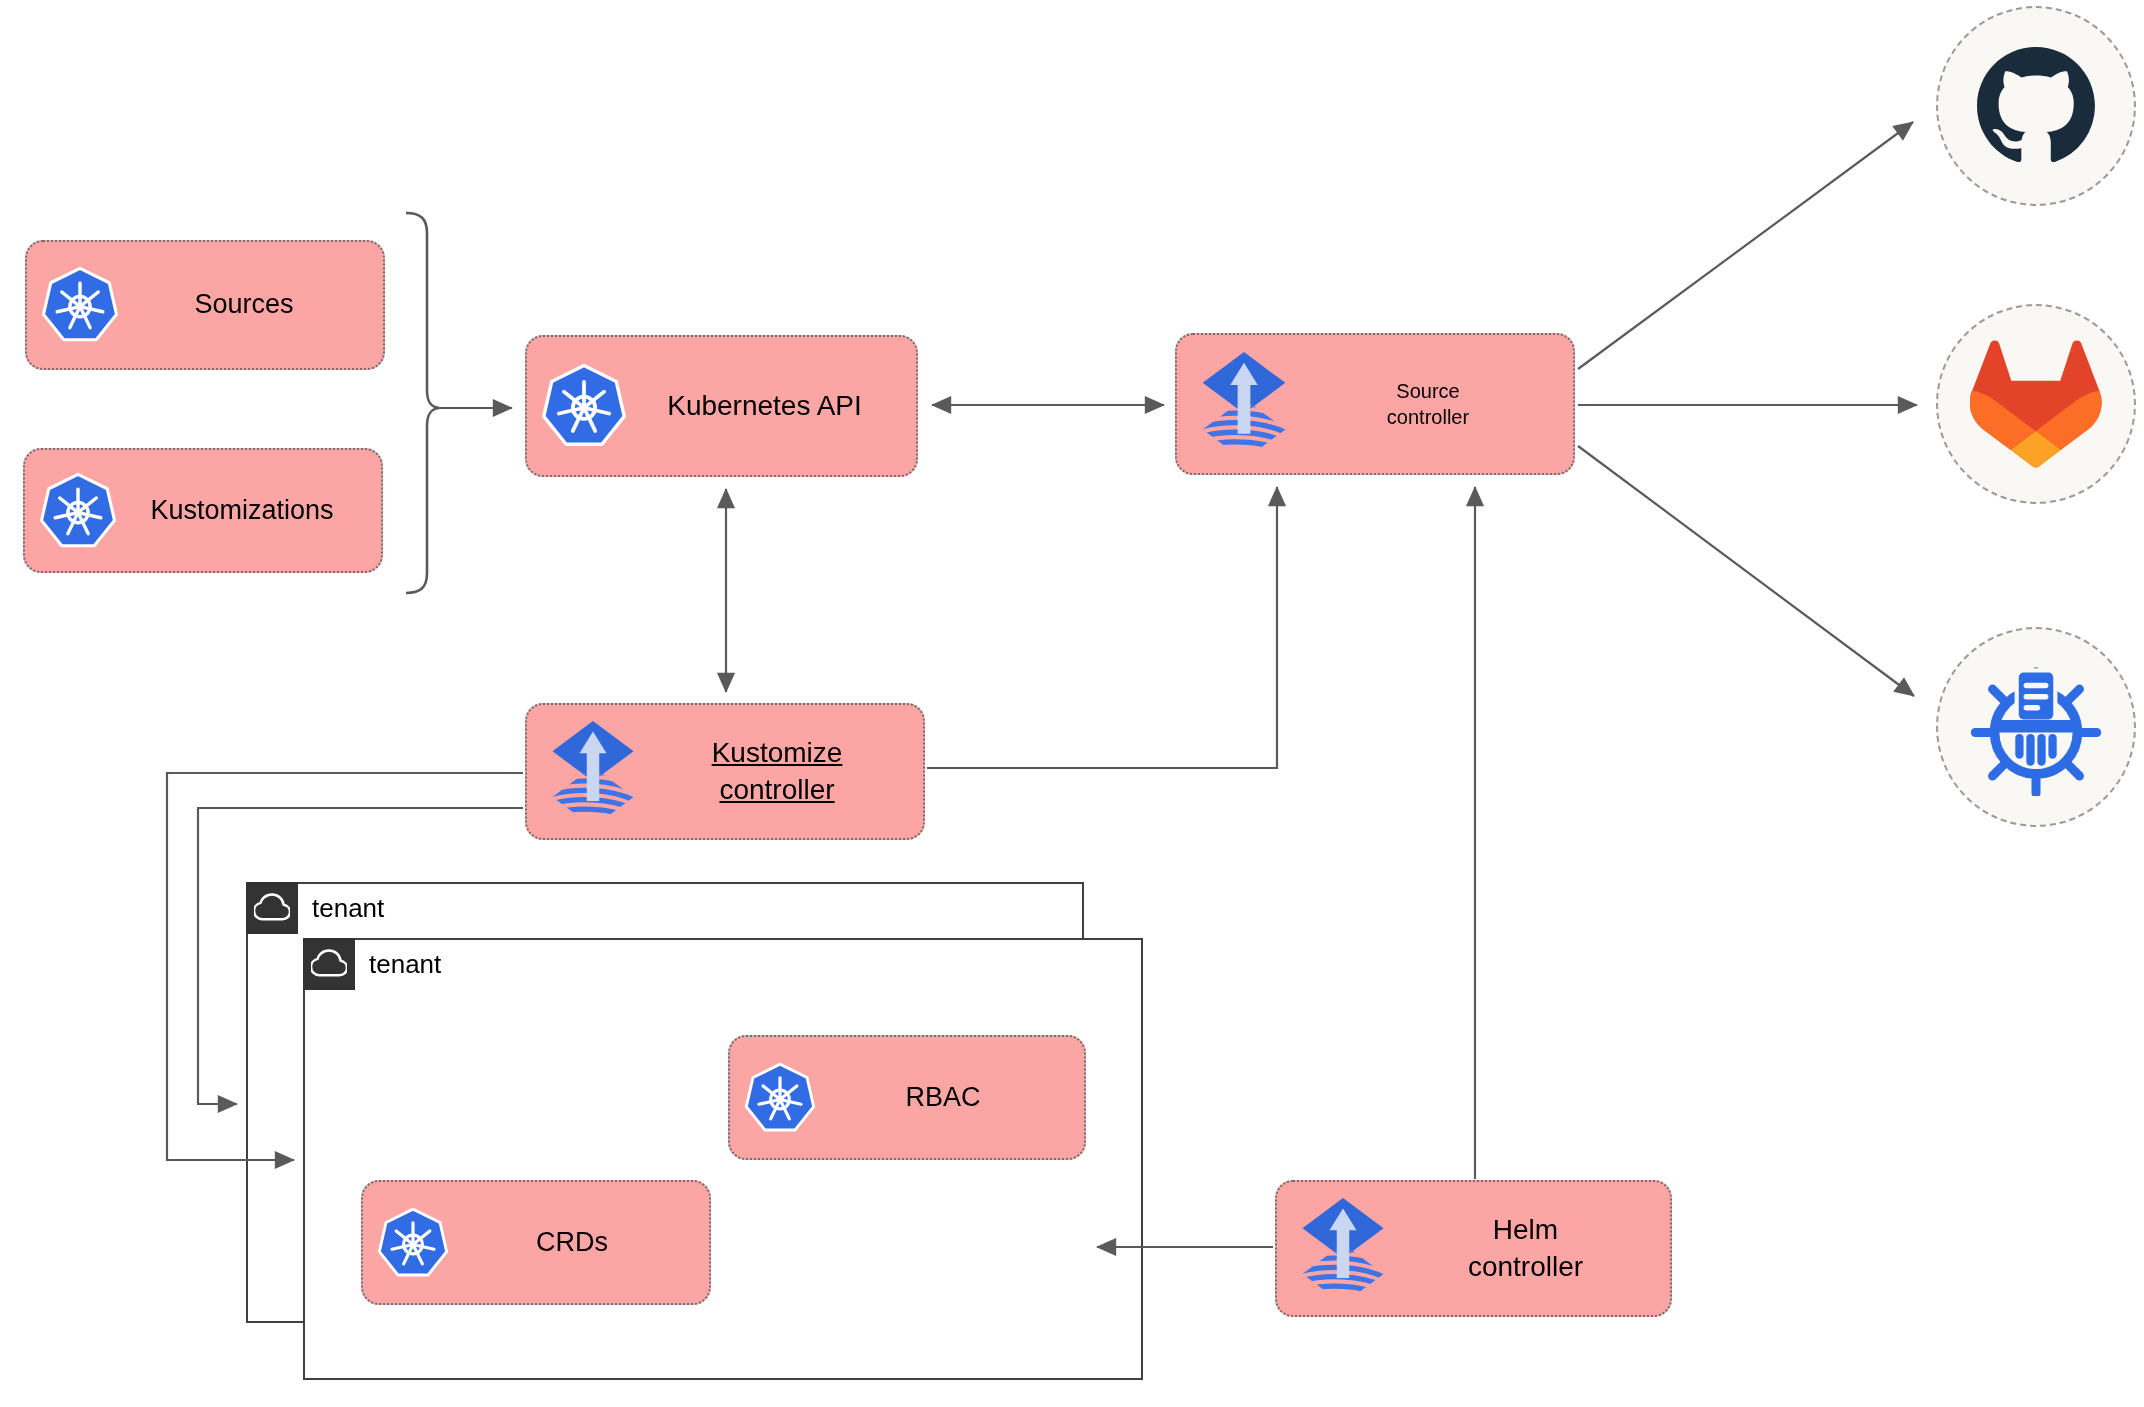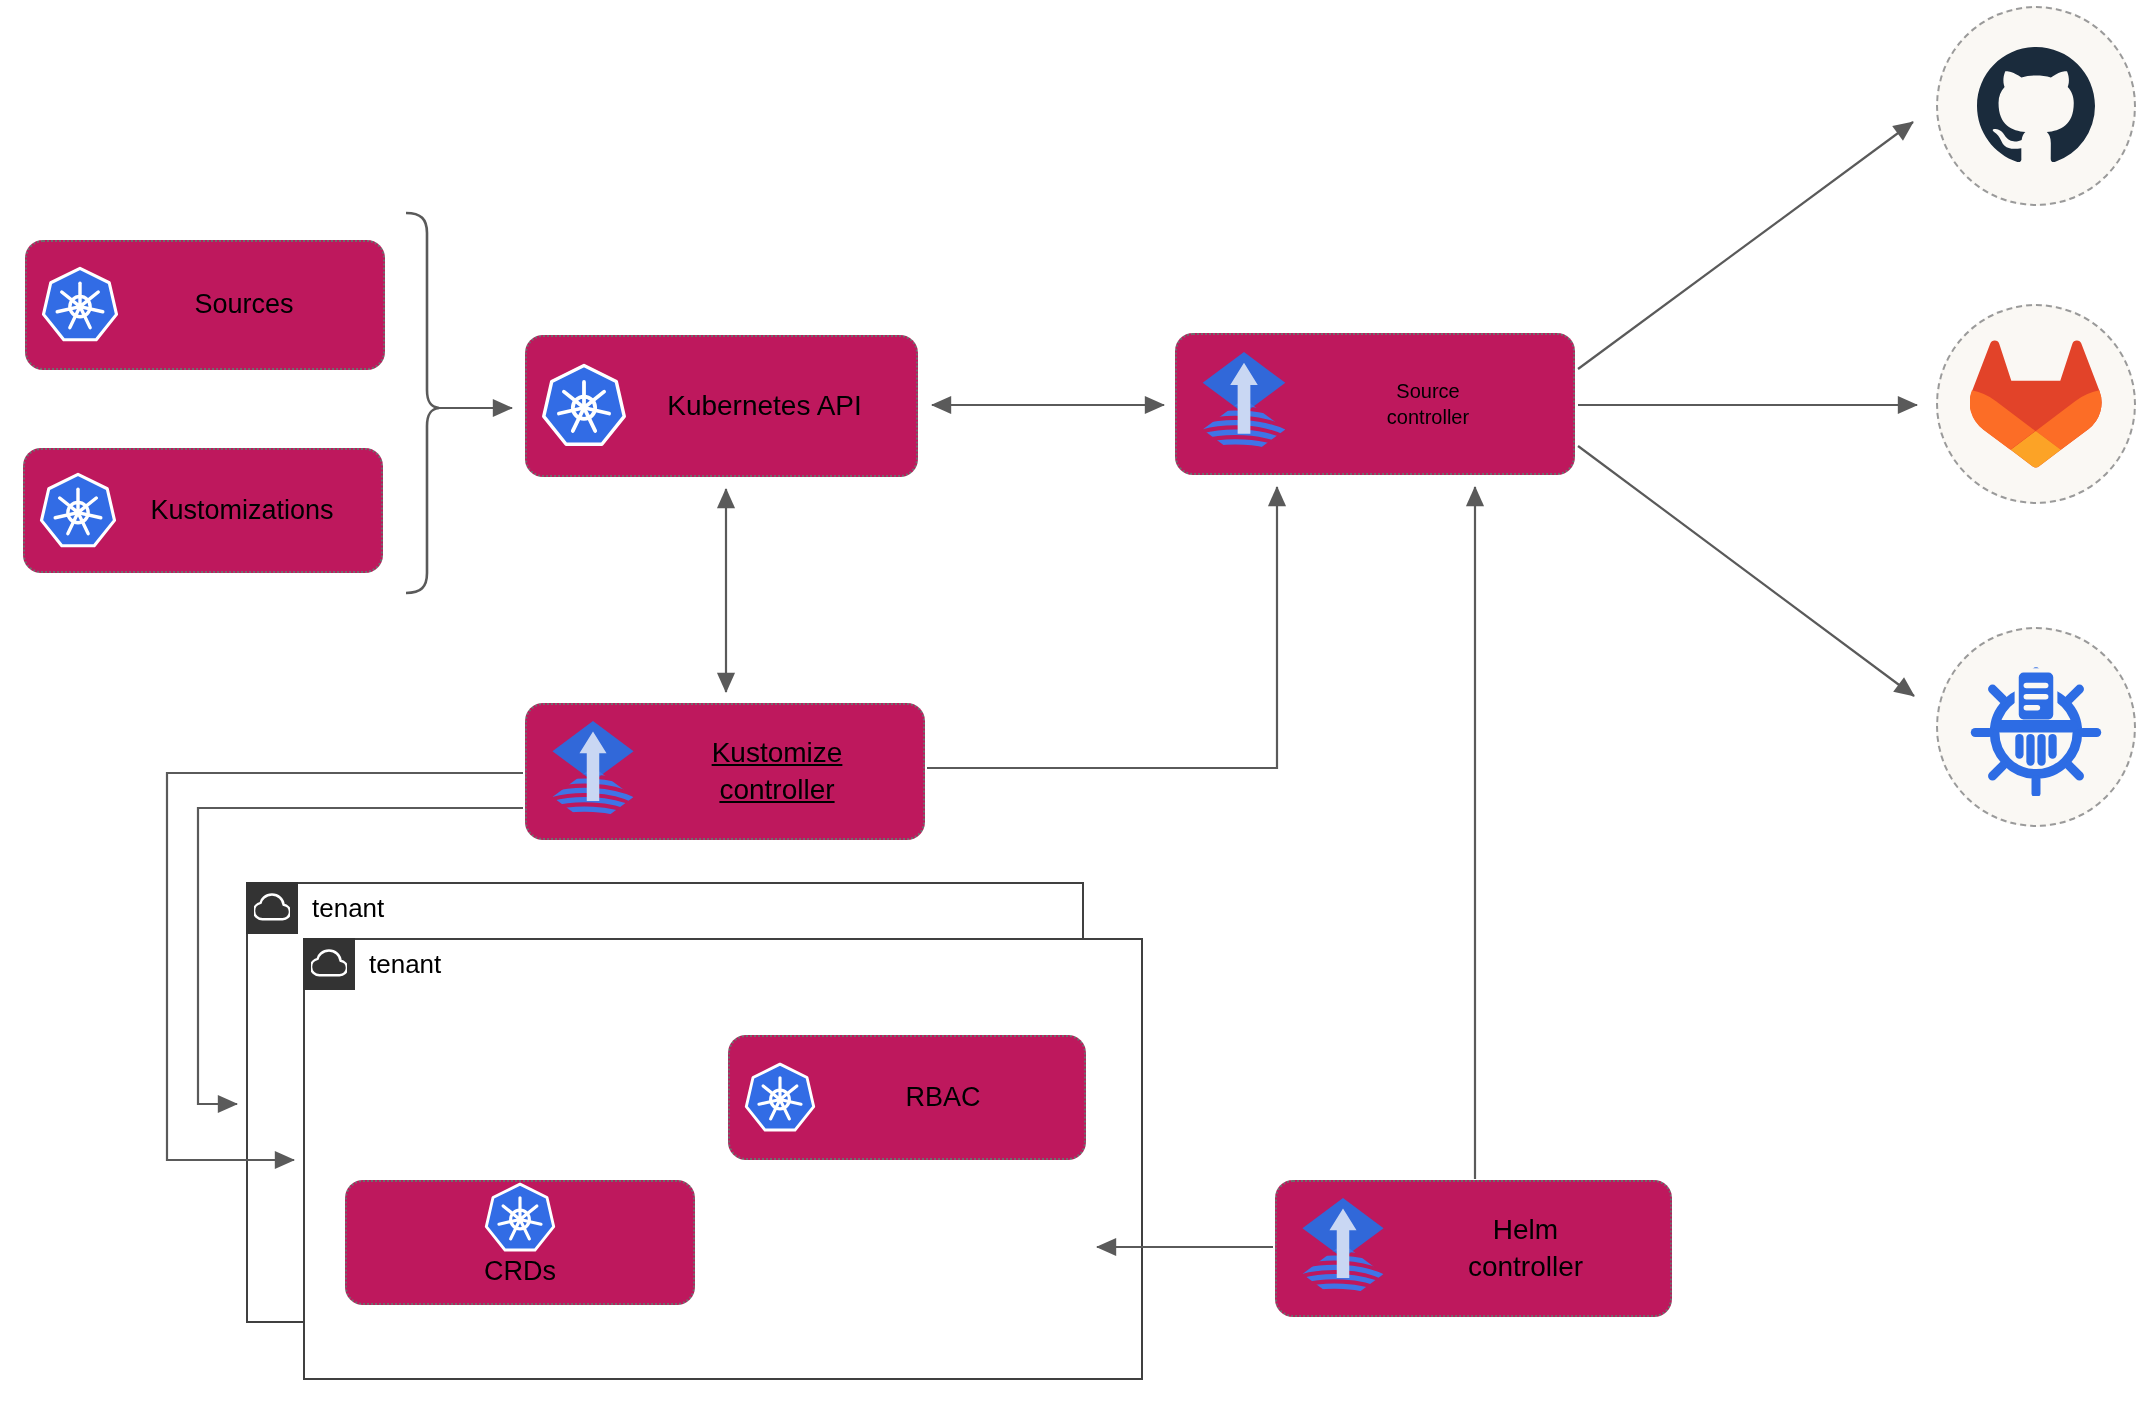--- a/index.html
+++ b/index.html
@@ -1,21 +1,21 @@
 <!DOCTYPE html>
 <html><head>
 <meta charset="utf-8">
 <style>
   html,body{margin:0;padding:0;background:#ffffff;}
   .canvas{
     position:relative;width:2144px;height:1407px;background:#ffffff;overflow:hidden;
     font-family:"Liberation Sans",sans-serif;color:#000;
   }
   .node{
-    position:absolute;background:#be185d;border:2px dotted #6e6e6e;border-radius:18px;
+    position:absolute;background:#fca5a5;border:2px dotted #6e6e6e;border-radius:18px;
     display:flex;align-items:center;box-sizing:border-box;padding:0 14px;z-index:4;
   }
   .node .label{
     flex:1;text-align:center;font-size:27px;line-height:1.32;color:#000;white-space:pre-line;
   }
   .icon{flex:0 0 auto;display:block;}
   .endpoint{
     position:absolute;width:200px;height:200px;border-radius:50%;
     border:2px dashed #9a9a9a;background:#faf8f4;box-sizing:border-box;
     display:flex;align-items:center;justify-content:center;z-index:4;
@@ -197,21 +197,21 @@
   </div>
 
 
   <div class="node z5" style="left:728px;top:1035px;width:358px;height:125px;">
     <svg class="icon" width="72" height="72">
         <use href="#sym-k8s"></use>
       </svg>
     <div class="label">RBAC</div>
   </div>
 
-  <div class="node z5" style="left:345px;top:1180px;width:350px;height:125px;flex-direction:column;">
+  <div class="node z5" style="left:361px;top:1180px;width:350px;height:125px;">
     <svg class="icon" width="72" height="72">
         <use href="#sym-k8s"></use>
       </svg>
     <div class="label">CRDs</div>
   </div>
 
 
   <div class="endpoint" style="left:1936px;top:6px;">
     <svg class="icon" width="118" height="118">
         <use href="#sym-github"></use>

